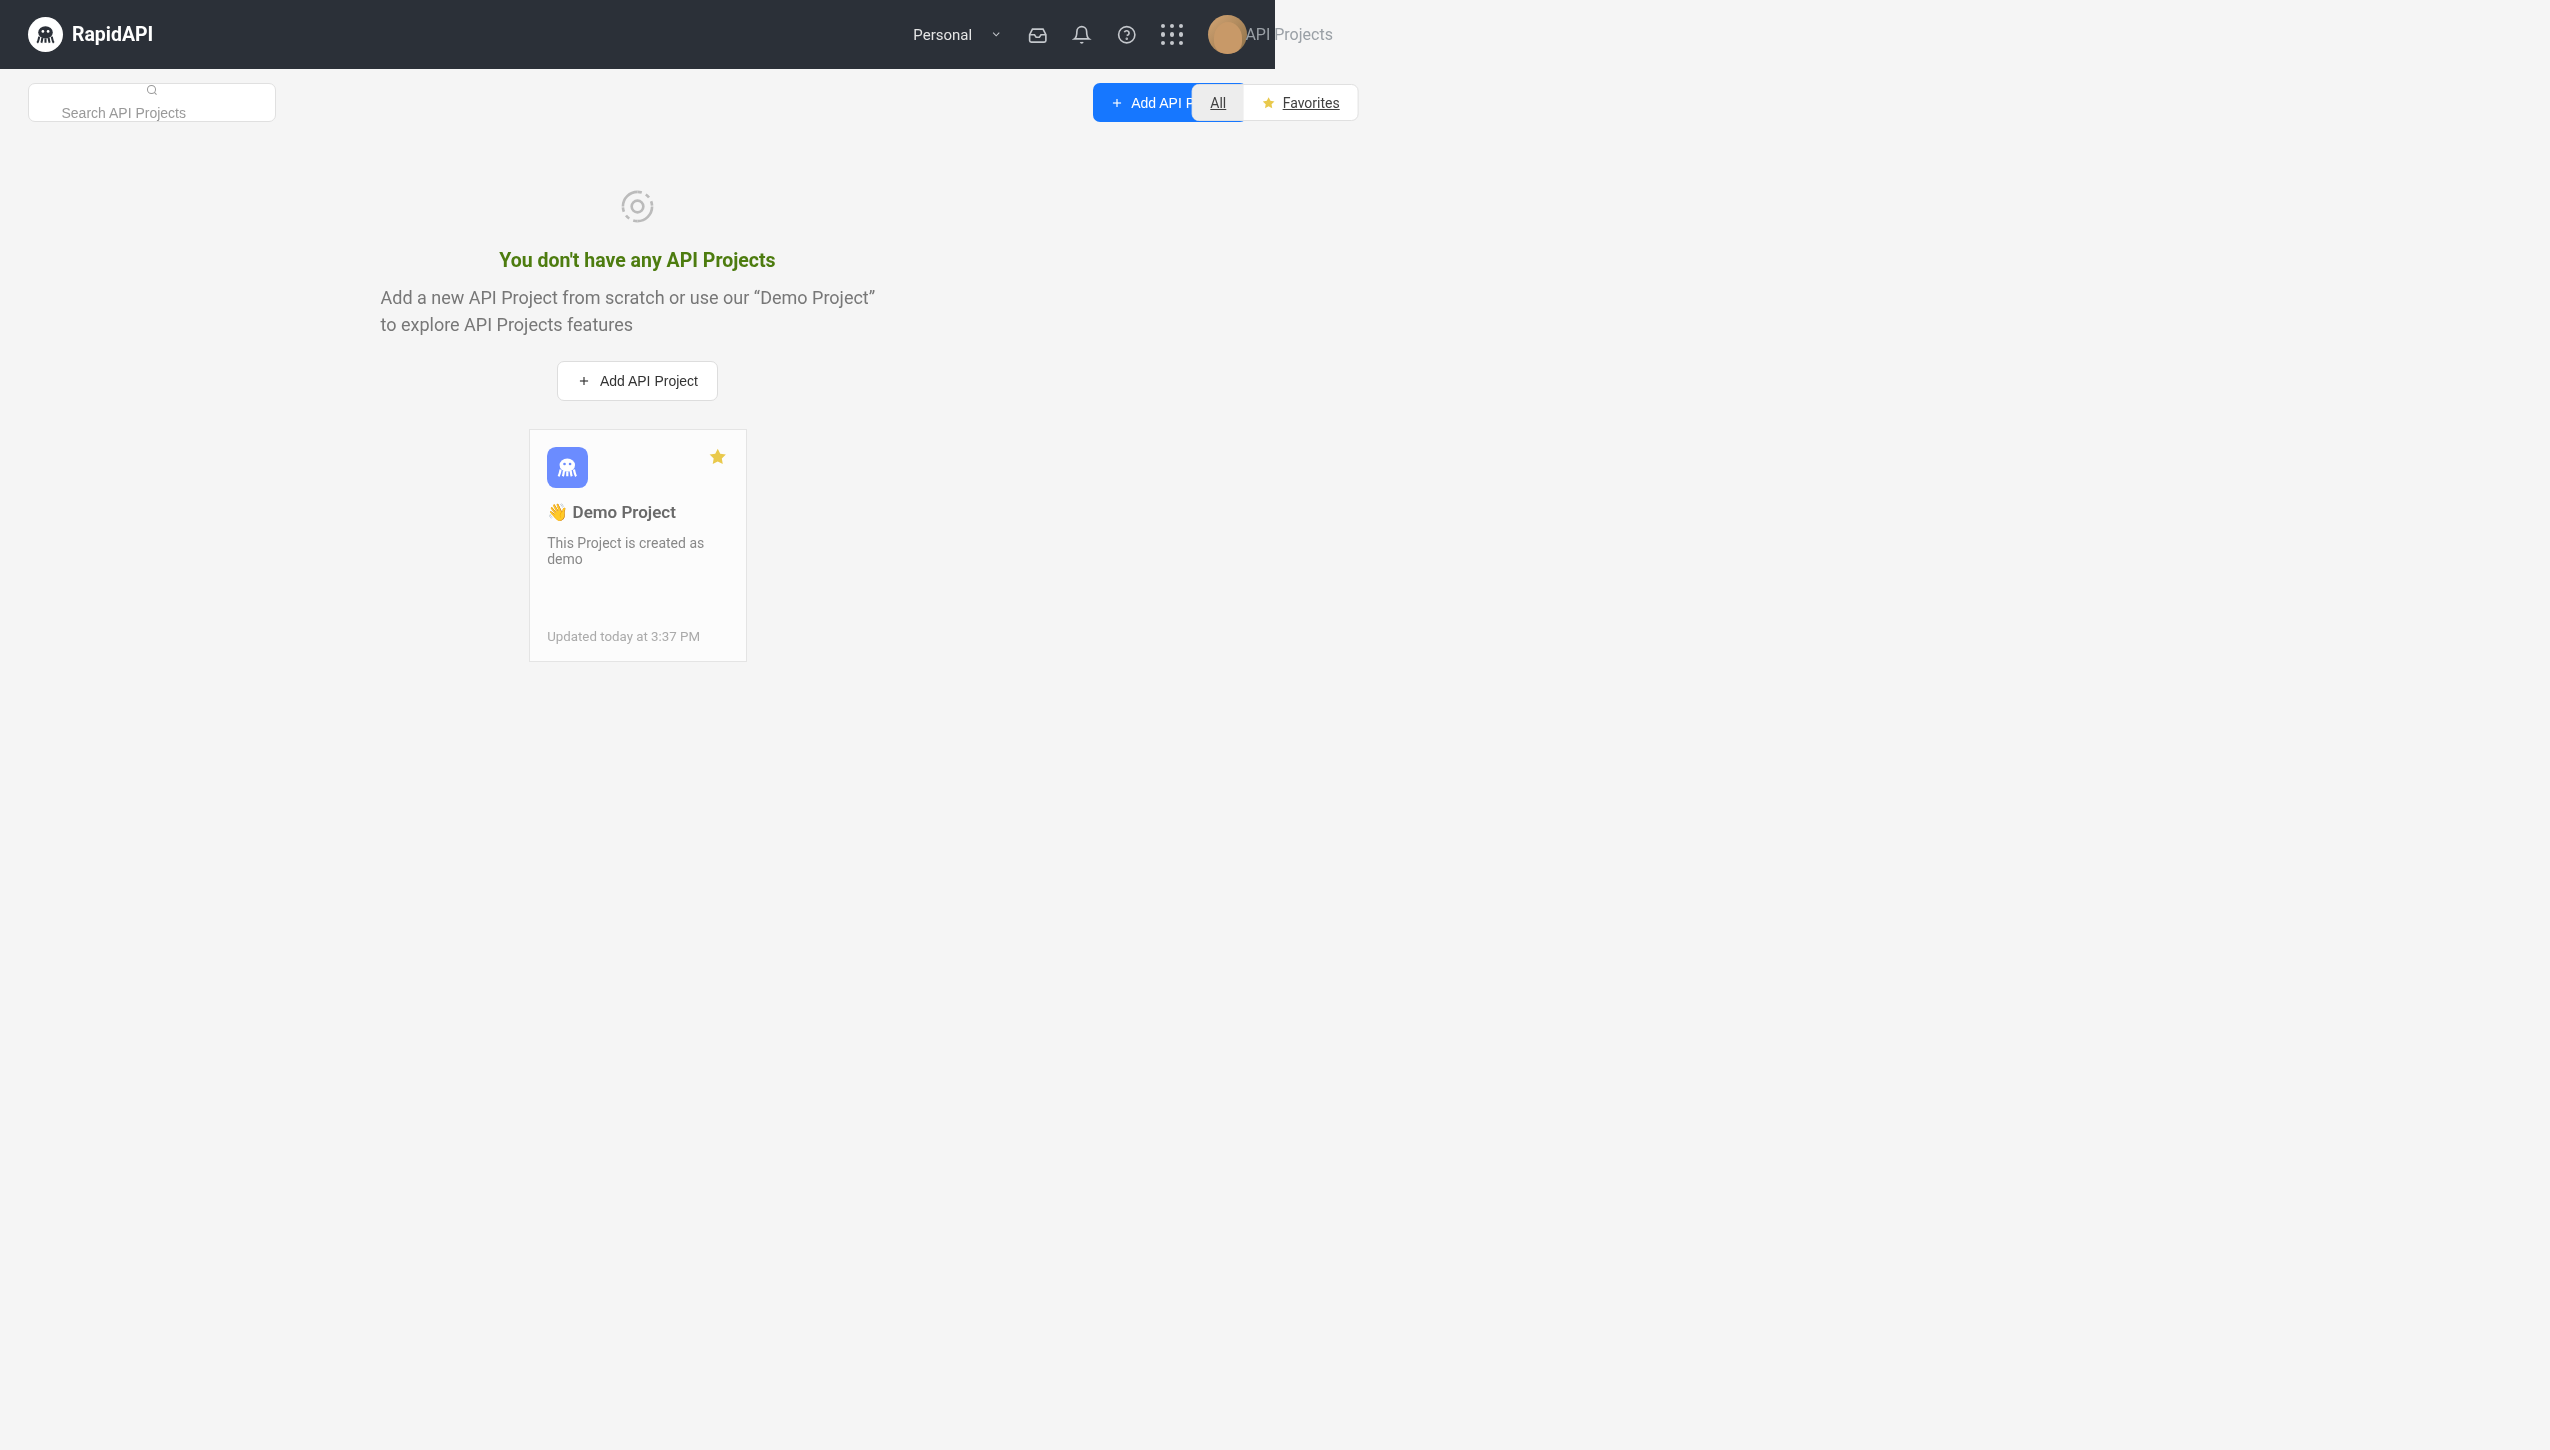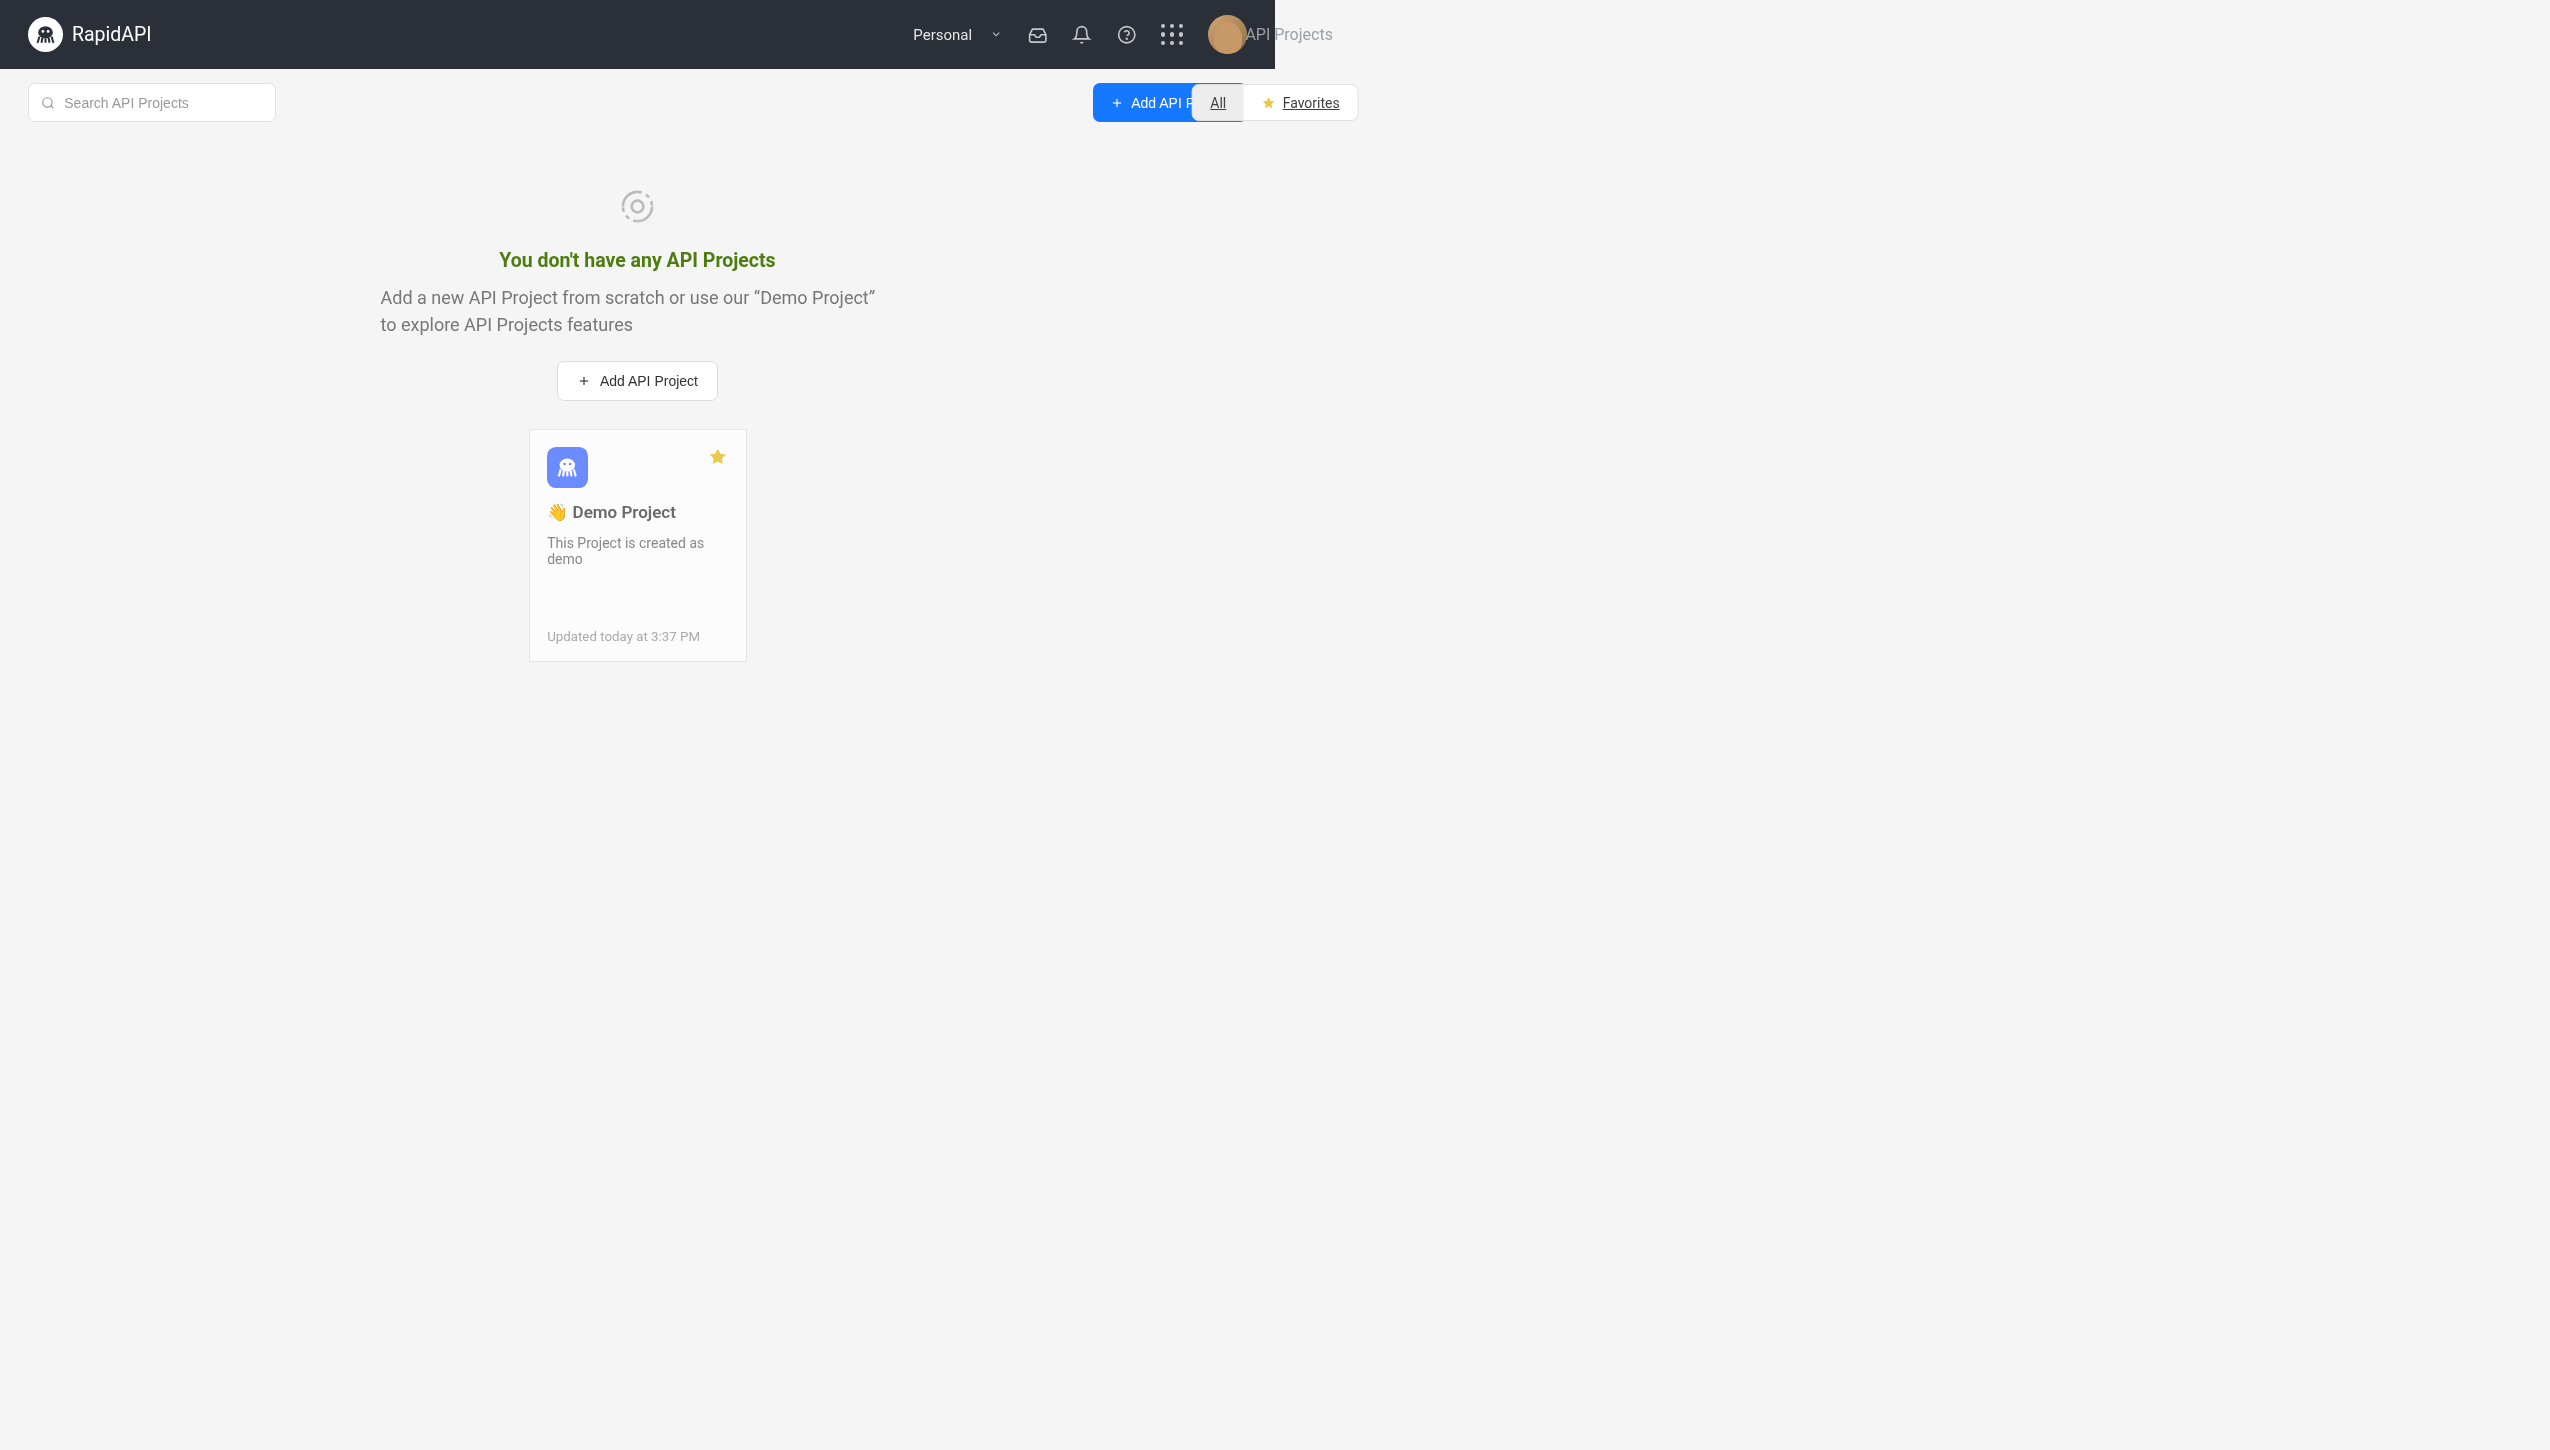--- a/index.html
+++ b/index.html
@@ -27,21 +27,21 @@
   width: 35px;
   height: 35px;
   background: #fff;
   border-radius: 50%;
   display: flex;
   align-items: center;
   justify-content: center;
 }
 .brand {
   font-size: 19.5px;
-  font-weight: 400;
+  font-weight: 700;
   color: #fff;
 }
 .header-center {
   position: absolute;
   left: 50%;
   transform: translateX(-50%);
   display: flex;
   align-items: center;
   gap: 10.6px;
   color: #9aa0a6;
@@ -94,20 +94,21 @@
 .search-box {
   width: 248px;
   height: 39px;
   background: #fff;
   border: 0.9px solid #e0e0e0;
   border-radius: 7px;
   display: flex;
   align-items: center;
   padding: 0 12.4px;
   gap: 8.9px;
+  flex-direction: column;
 }
 .search-input {
   border: none;
   outline: none;
   font-size: 14px;
   flex: 1;
   color: #333;
   background: transparent;
 }
 .search-input::placeholder { color: #999; }

